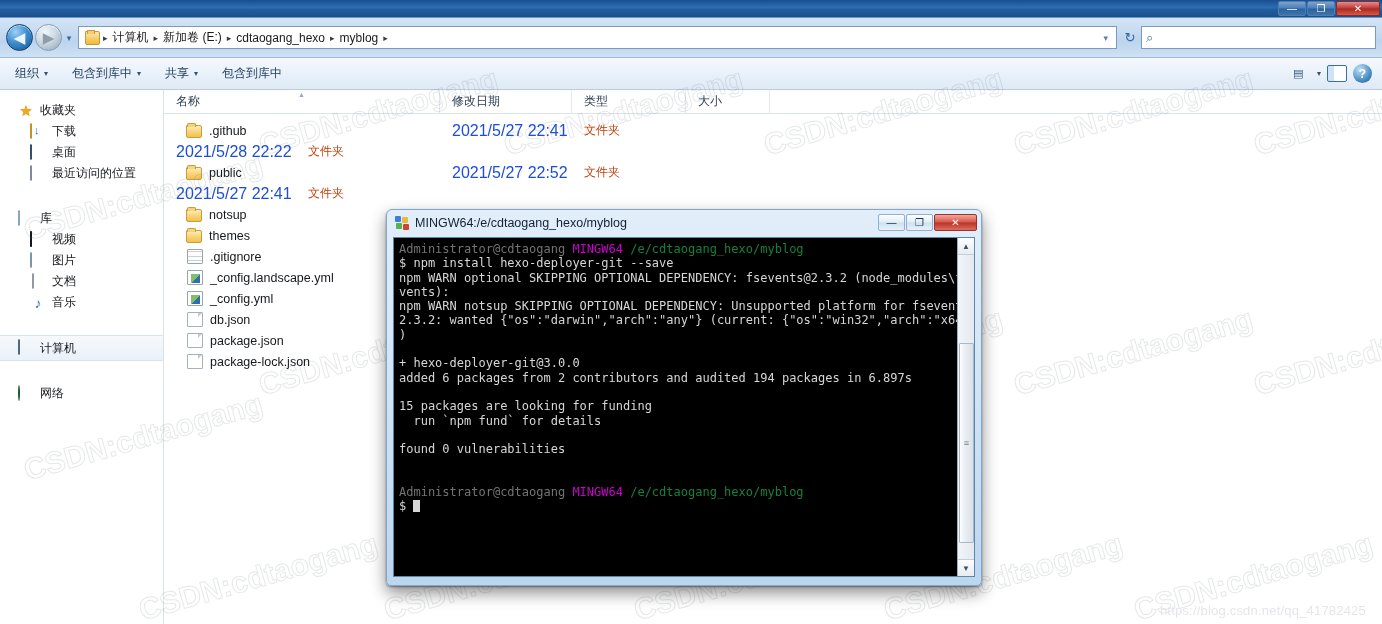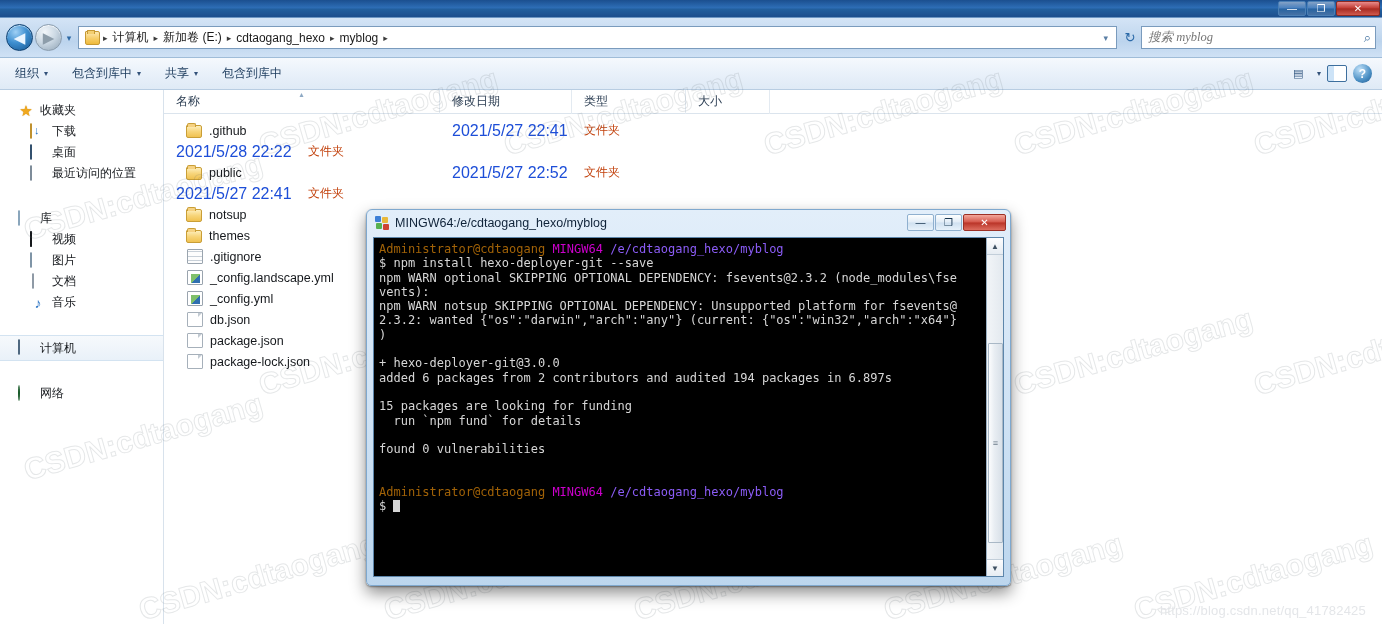--- a/index.html
+++ b/index.html
@@ -278,21 +278,21 @@
     white-space: nowrap;
   }
   .wm-url {
     position: absolute; right: 16px; bottom: 6px;
     font-size: 13px; color: #e4e6e9; letter-spacing: .2px; z-index: 41;
     font-family: "Liberation Sans", sans-serif;
   }
 
   
   #term {
-    position: absolute; left: 366px; top: 209px; width: 645px; height: 377px;
+    position: absolute; left: 386px; top: 209px; width: 596px; height: 377px;
     z-index: 60;
     border-radius: 6px 6px 5px 5px;
     background: linear-gradient(to bottom, #e2eefa 0%, #cfe2f4 55%, #bcd6ee 100%);
     border: 1px solid #7fa8ce;
     box-shadow: 0 7px 16px rgba(0,0,0,.45), 0 1px 2px rgba(0,0,0,.4);
     padding: 0;
   }
   .term-title {
     height: 25px; display: flex; align-items: center; padding: 0 4px 0 8px;
     border-radius: 5px 5px 0 0;
@@ -323,23 +323,23 @@
     position: absolute; left: 6px; top: 27px; right: 6px; bottom: 8px;
     background: #000000; border: 1px solid #5d86ab;
     display: flex; overflow: hidden;
   }
   .term-screen {
     flex: 1; padding: 4px 0 0 5px; overflow: hidden;
     font-family: "DejaVu Sans Mono", "Liberation Mono", monospace;
     font-size: 12px; line-height: 14.3px; color: #d8d8d8;
     white-space: pre;
   }
-  .term-screen .g { color: #a16207; }
+  .term-screen .g { color: #737373; }
   .term-screen .m { color: #cc00cc; }
-  .term-screen .y { color: #8b5cf6; }
+  .term-screen .y { color: #15803d; }
   .term-screen .w { color: #d6d6d6; }
   .cursor {
     display: inline-block; width: 7px; height: 12px;
     background: #d6d6d6; vertical-align: -2px;
   }
   .term-scroll {
     width: 17px; background: linear-gradient(to right, #f2f5f8, #e3e9ef);
     border-left: 1px solid #9ab0c4;
     display: flex; flex-direction: column; align-items: center;
     position: relative;
@@ -391,21 +391,20 @@
       <span class="crumb">cdtaogang_hexo</span>
       <span class="crumb-sep">▸</span>
       <span class="crumb">myblog</span>
       <span class="crumb-sep">▸</span>
       <span class="addr-dd">▾</span>
     </div>
 
     <div class="refresh-btn">↻</div>
 
     <div class="searchbox">
-      <input type="text" placeholder="搜索 myblog" style="">
       <span class="search-ico">⌕</span>
     </div>
   </div>
 
   <div class="cmdbar">
     <div class="cmd-item">
       <span>组织</span>
       <span class="cmd-caret">▾</span>
     </div>
     <div class="cmd-item">

